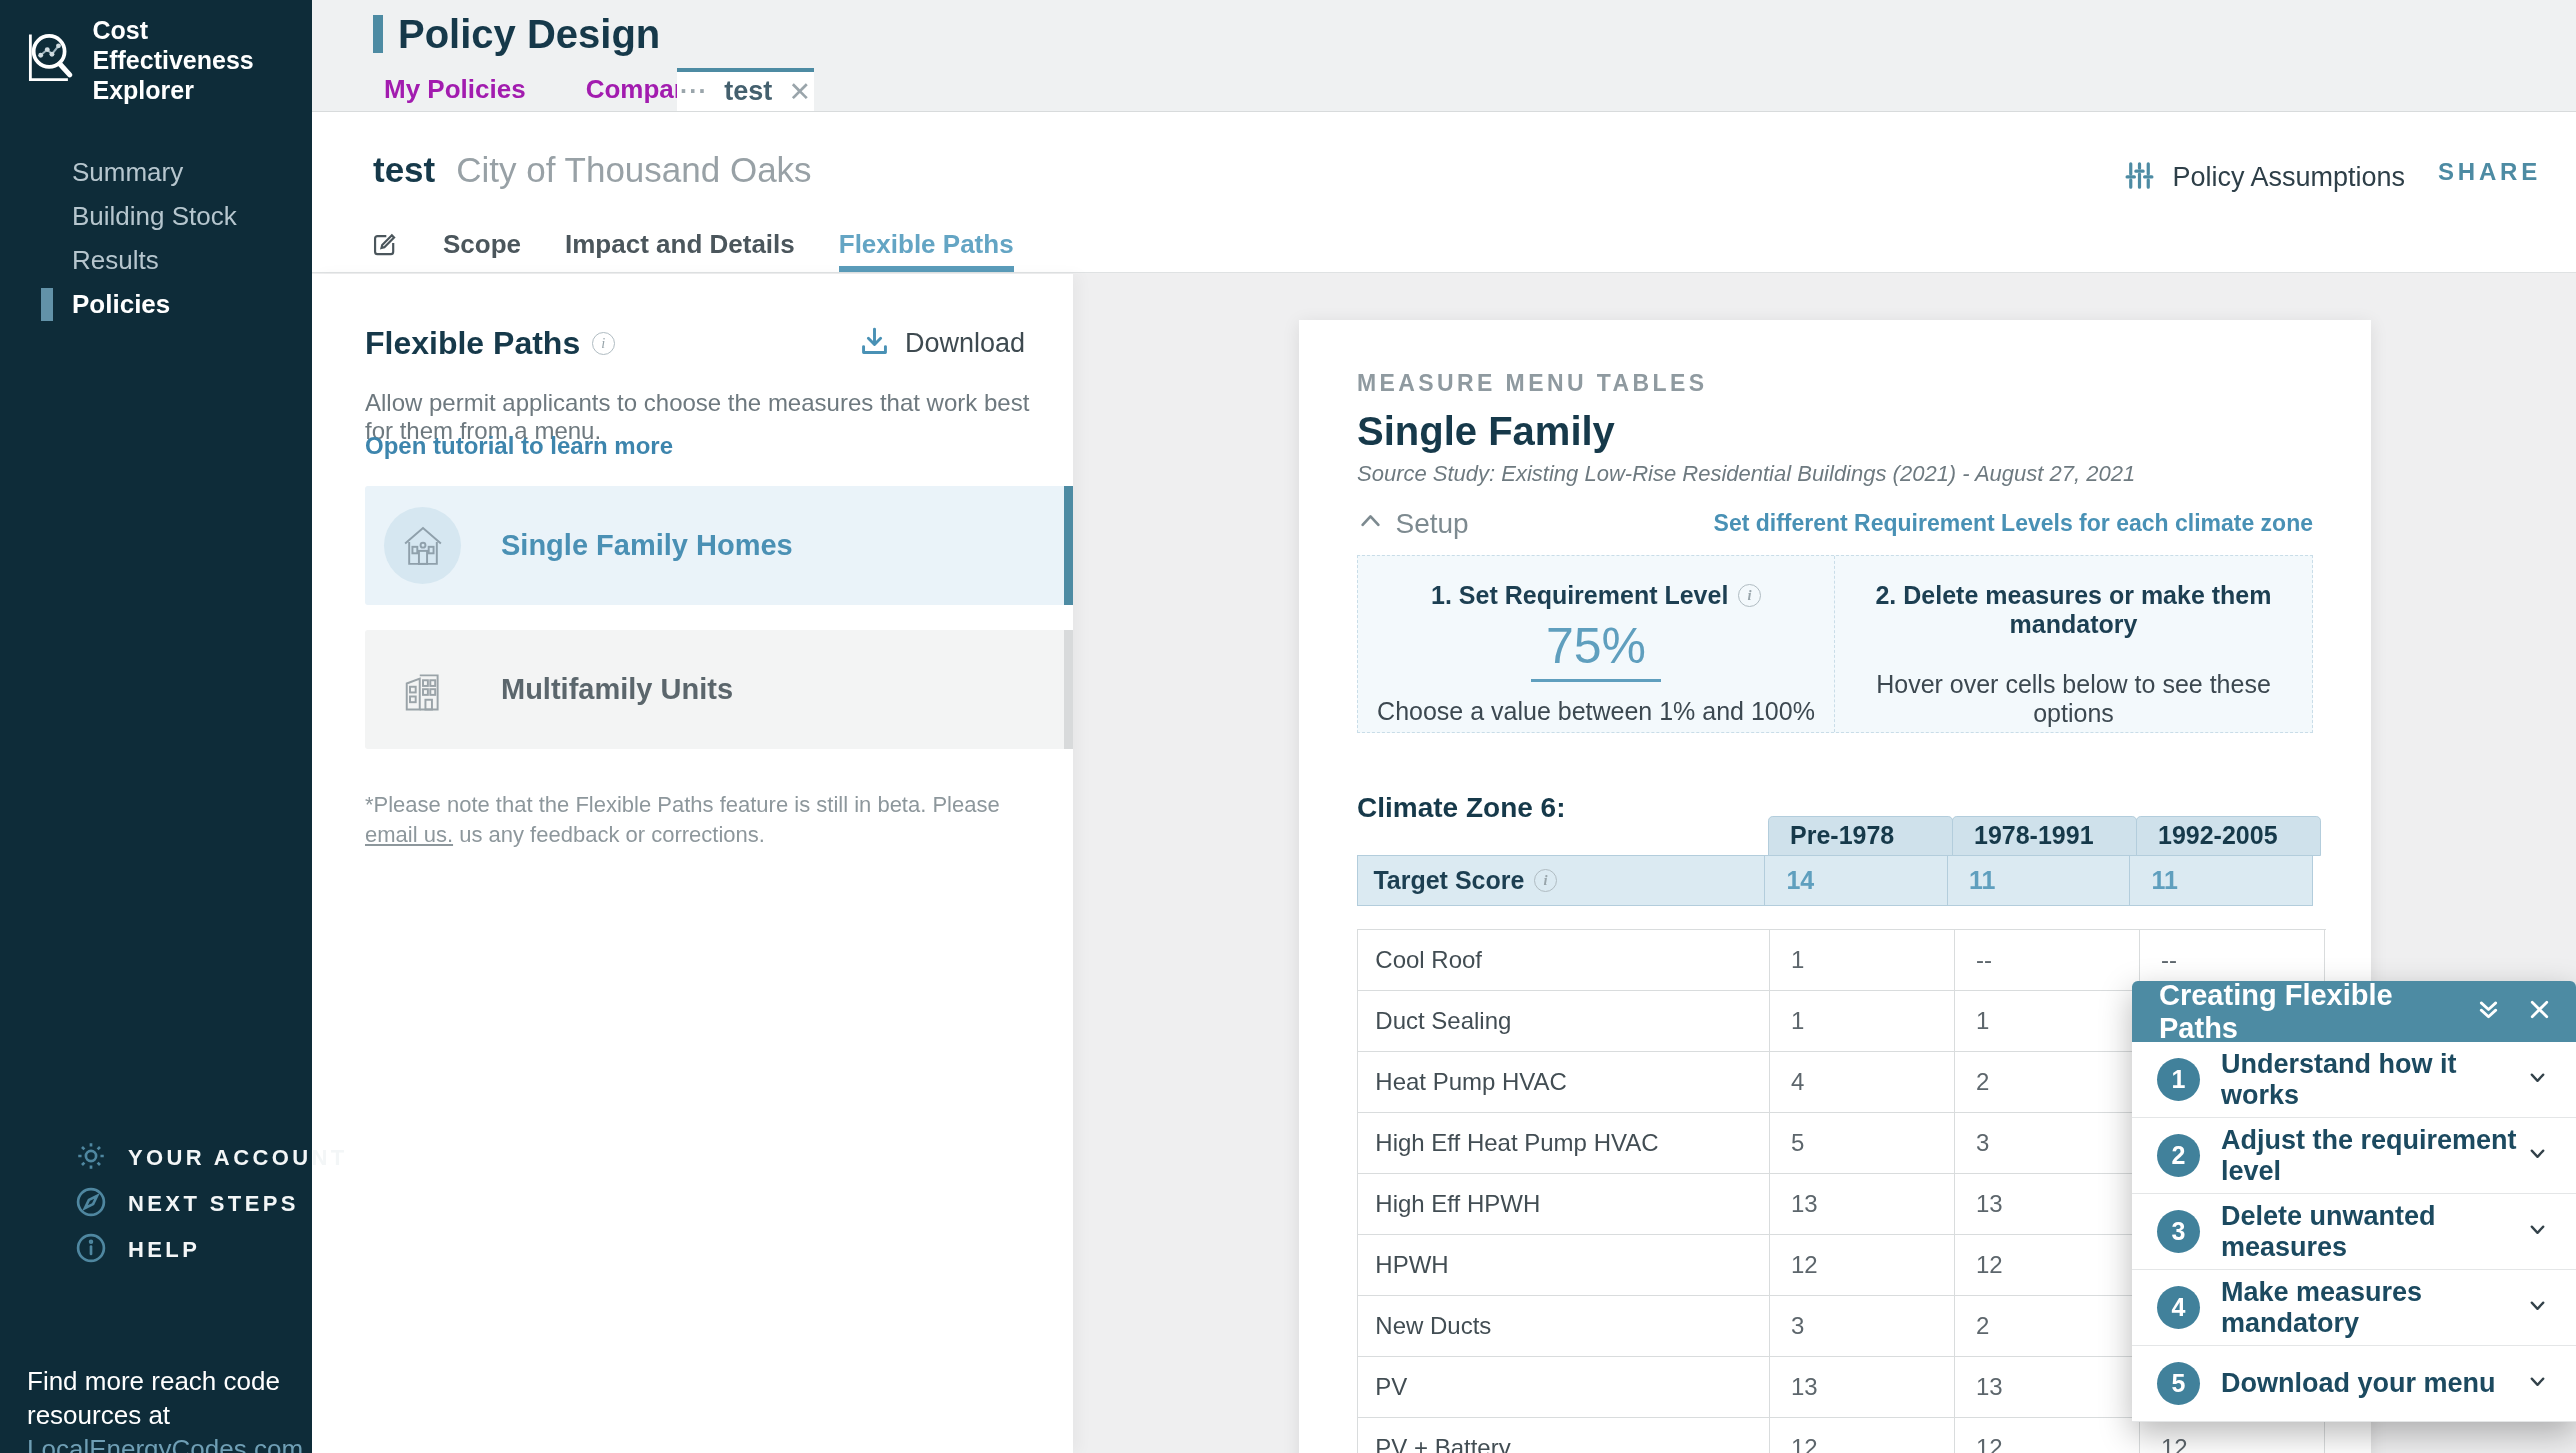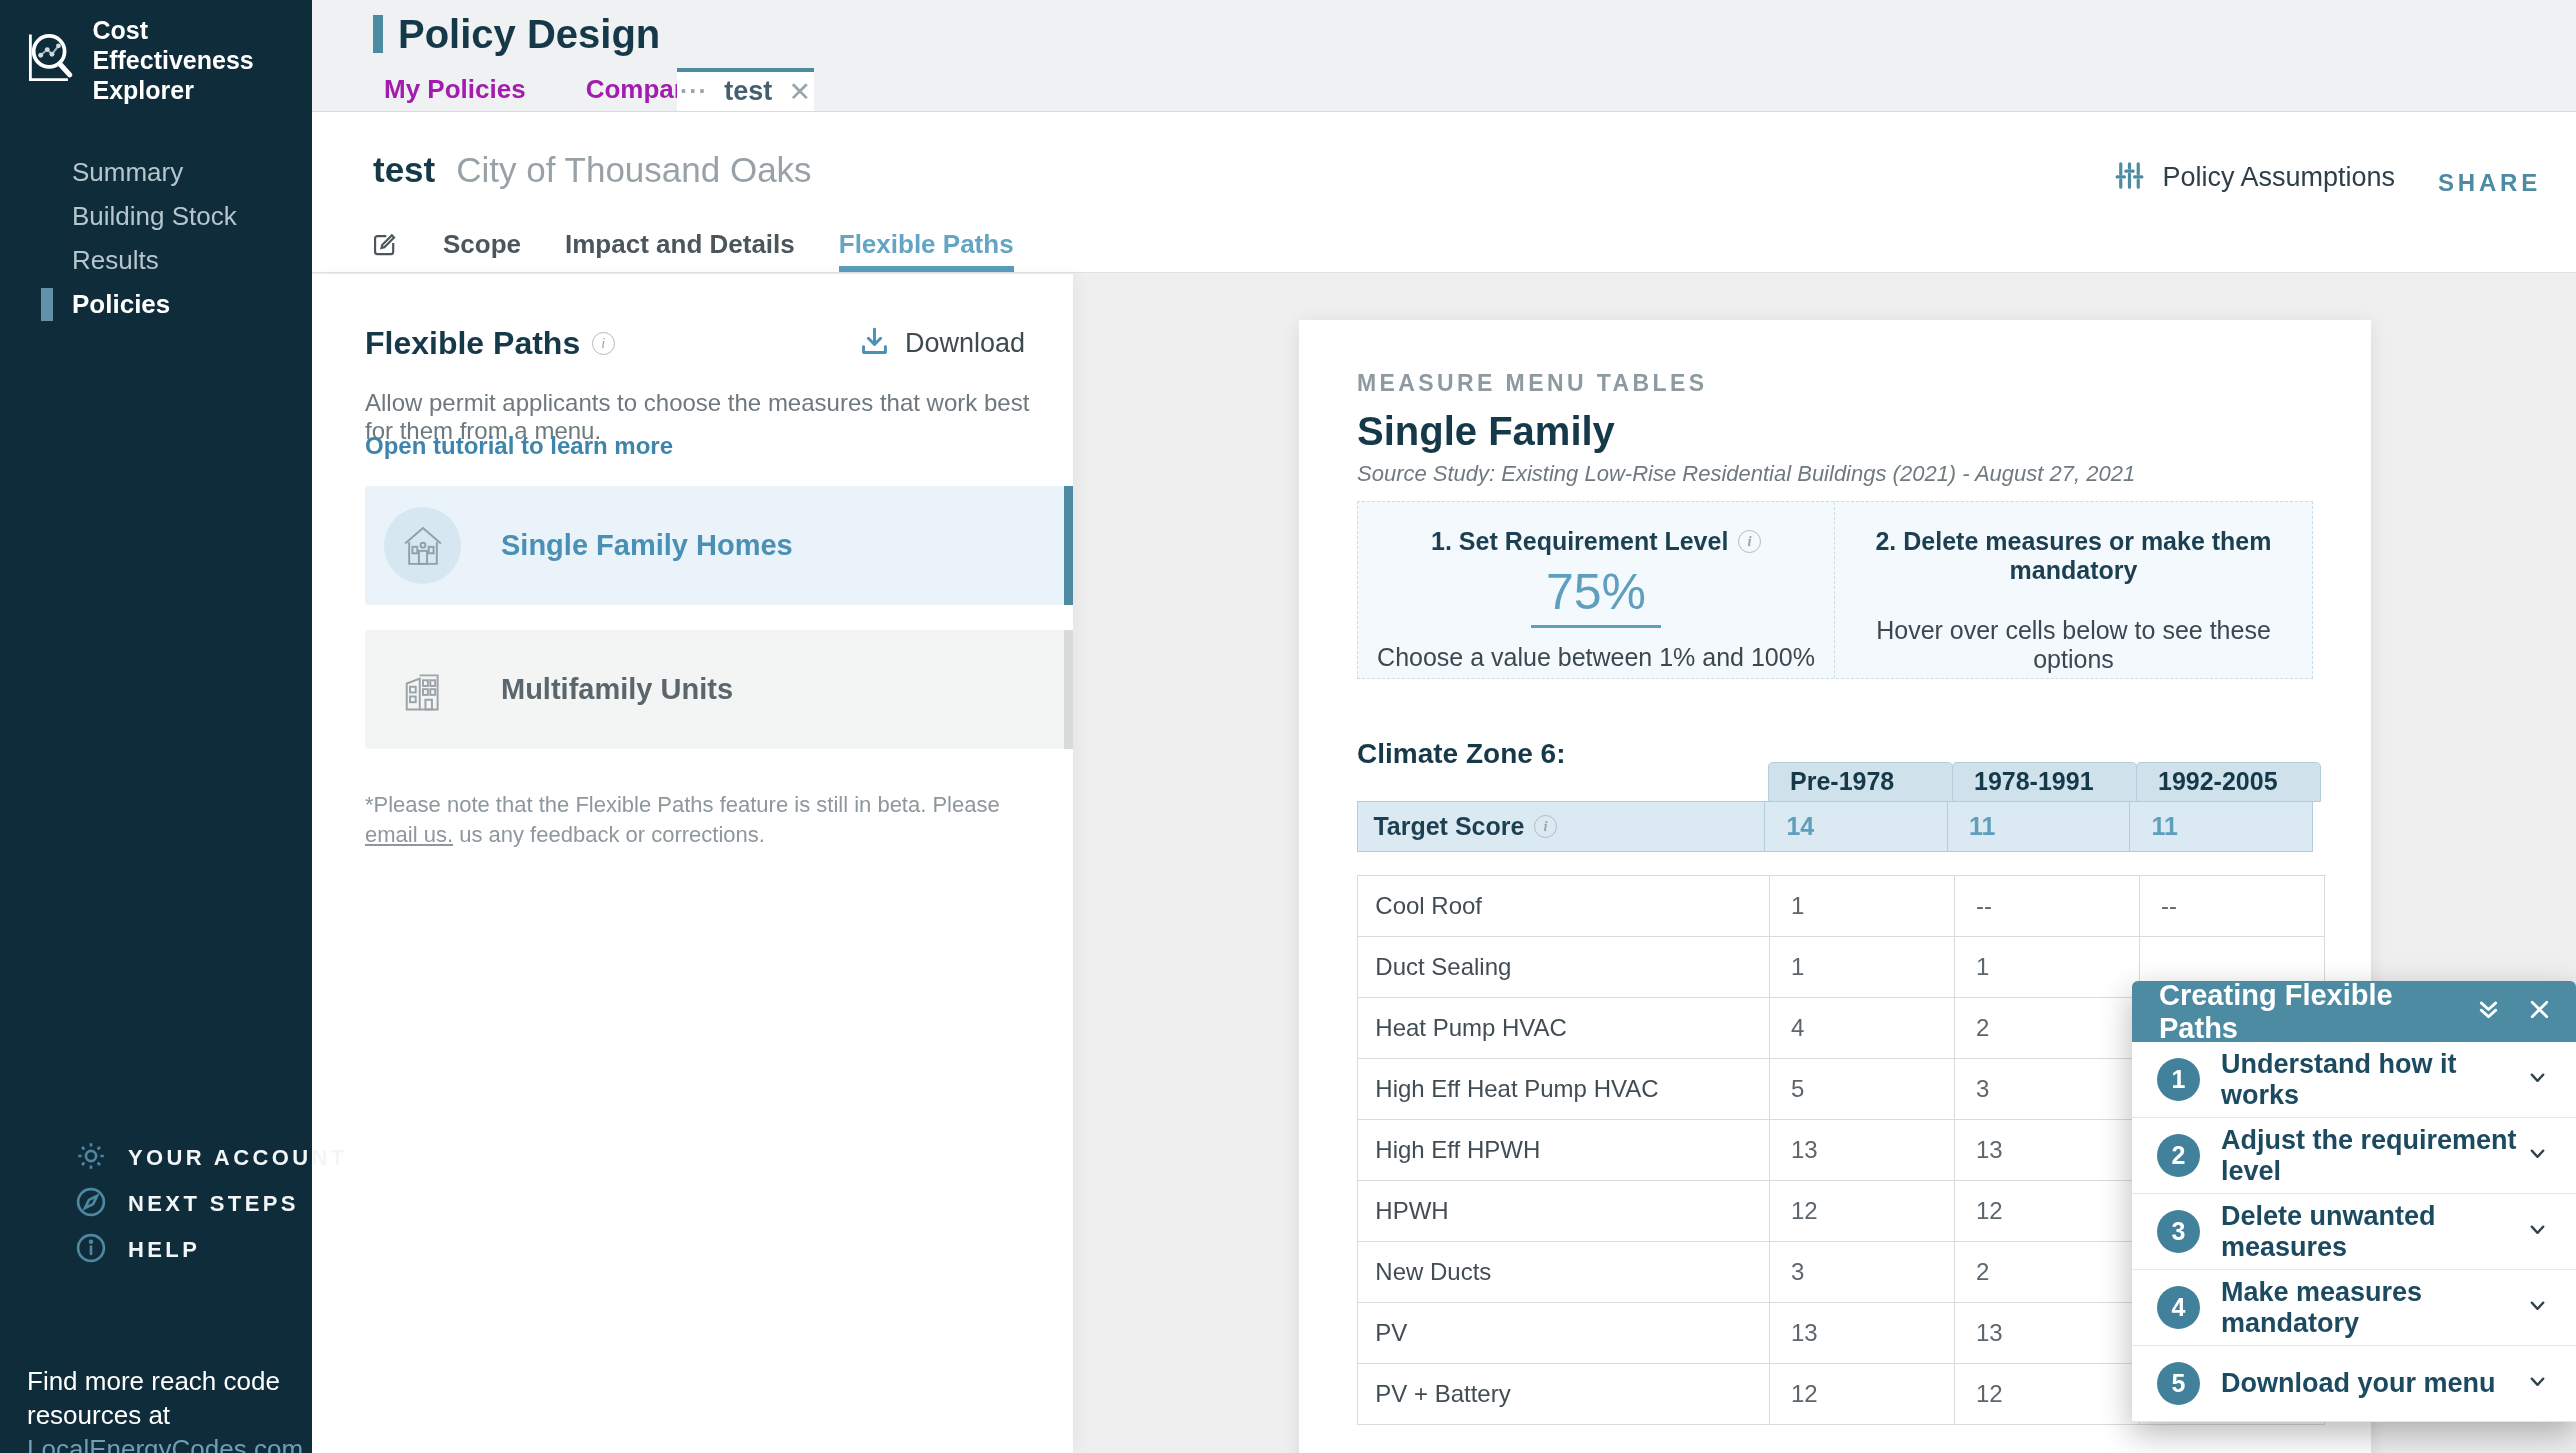--- a/index.html
+++ b/index.html
@@ -34,21 +34,21 @@
              border-top:4.8px solid #4d8ba3; display:flex; align-items:center; justify-content:center; gap:16.3px; cursor:pointer; }
   .doc-tab-ellipsis { color:#9aa5ab; font-size:25px; font-weight:700; letter-spacing:1px; cursor:pointer; }
   .doc-tab-label { color:#44606e; font-size:27px; font-weight:700; }
   .doc-tab-close { color:#9aa5ab; font-size:27px; cursor:pointer; }
 
   
   .policy-header { position:absolute; left:312px; top:112px; width:2264px; height:161px; background:#ffffff; border-bottom:1px solid #dfe2e3; }
   .policy-name-row { position:absolute; left:61px; top:38px; display:flex; align-items:baseline; }
   .policy-name { font-size:35px; font-weight:700; color:#16394a; }
   .policy-city { margin-left:21px; font-size:35px; color:#98a1a6; }
-  .policy-actions { position:absolute; right:35px; top:46px; display:flex; align-items:flex-end; gap:43px; }
+  .policy-actions { position:absolute; right:35px; top:46px; display:flex; align-items:flex-start; gap:33px; }
   .assumptions-btn { display:flex; align-items:center; gap:15.4px; cursor:pointer; }
   .assumptions-btn svg { width:35px; height:35px; }
   .assumptions-label { font-size:27px; color:#2e3f48; }
   .share-btn { font-size:24px; font-weight:700; color:#4d8ba3; letter-spacing:3.8px; cursor:pointer; }
   .policy-tabs { position:absolute; left:58px; bottom:0; height:56px; display:flex; align-items:stretch; gap:44px; }
   .edit-icon-wrap { display:flex; align-items:center; cursor:pointer; }
   .ptab { display:flex; align-items:center; font-size:26px; font-weight:700; color:#4b565c; cursor:pointer; border-bottom:6.7px solid transparent; padding-top:6.7px; }
   .ptab.active { color:#64a5c4; border-bottom-color:#5b9cba; }
 
   
@@ -291,20 +291,31 @@
   <div class="beta-note">
     <span>*Please note that the Flexible Paths feature is still in beta. Please </span><span class="beta-link">email us.</span><span> us any feedback or corrections.</span>
   </div>
 </div>
 
 <div class="measure-card">
   <div class="mm-eyebrow">MEASURE MENU TABLES</div>
   <div class="mm-title">Single Family</div>
   <div class="mm-source">Source Study: Existing Low-Rise Residential Buildings (2021) - August 27, 2021</div>
 
+  <div class="setup-row">
+    <div class="setup-toggle">
+      <span>
+        <svg viewBox="0 0 24 24" fill="none" stroke="#7d8a90" stroke-width="2.4" stroke-linecap="round" stroke-linejoin="round">
+          <path d="M5 15 L12 7.5 L19 15"></path>
+        </svg>
+      </span>
+      <span class="setup-label">Setup</span>
+    </div>
+    <div class="zone-link">Set different Requirement Levels for each climate zone</div>
+  </div>
 
   <div class="setup-box">
     <div class="setup-col first">
       <span class="setup-step-title">
         <span>1. Set Requirement Level</span>
         <span class="info-dot">i</span>
       </span><br>
       <span class="req-value">75%</span>
       <div class="setup-hint1">Choose a value between 1% and 100%</div>
     </div>

